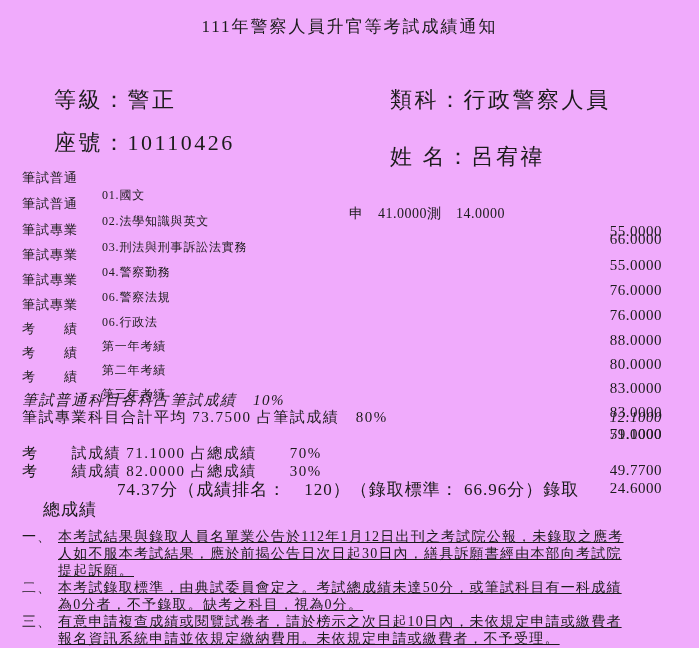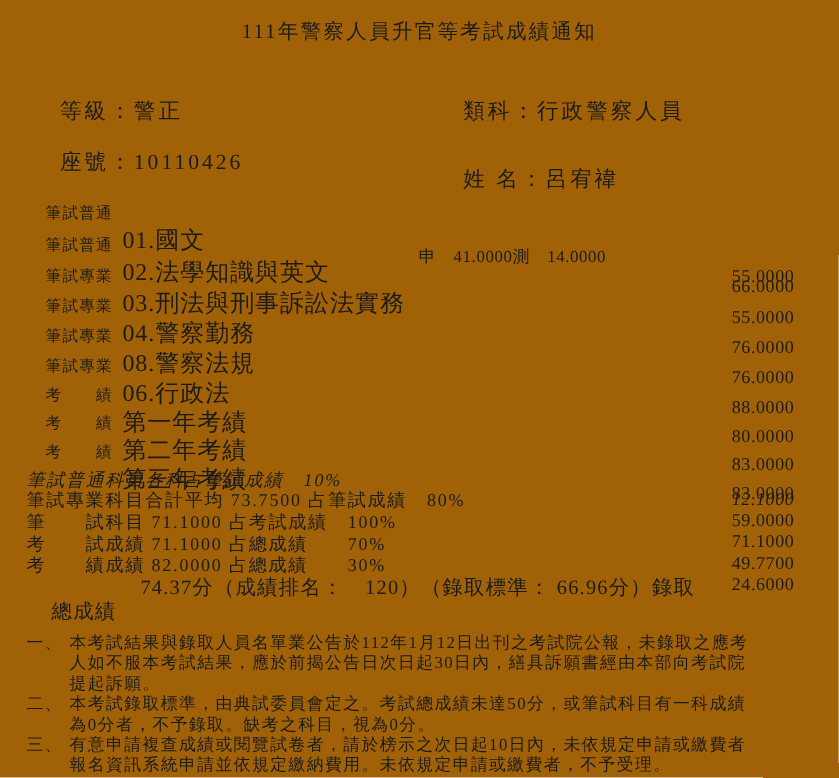--- a/index.html
+++ b/index.html
@@ -1,43 +1,43 @@
 <!DOCTYPE html>
 <html><head>
 <meta charset="utf-8">
 <style>
   html,body{margin:0;padding:0;background:#ffffff;}
   #doc{
-    position:relative;width:699px;height:648px;background:#a16207;
+    position:relative;width:699px;height:648px;background:#f0abfc;
     font-family:"Liberation Serif","DejaVu Serif",serif;
     color:#1b1b1b;overflow:hidden;
   }
   .abs{position:absolute;}
   .title{
     top:15px;left:0;width:699px;text-align:center;
     font-size:17px;letter-spacing:2px;white-space:pre;
   }
-  .field{font-size:18px;letter-spacing:2.5px;white-space:pre;text-align:right;}
+  .field{font-size:22px;letter-spacing:2.5px;white-space:pre;text-align:right;}
   
   #score-table{left:22px;top:0;width:640px;height:648px;}
   .trow{position:absolute;left:0;width:100%;height:18px;white-space:pre;}
-  .ttype{position:absolute;left:0;font-size:13px;letter-spacing:1px;margin-left:16px;}
-  .tsubj{position:absolute;left:80px;font-size:20px;letter-spacing:0.8px;}
+  .ttype{position:absolute;left:0;font-size:13px;letter-spacing:1px;}
+  .tsubj{position:absolute;left:80px;font-size:12px;letter-spacing:0.8px;}
   .tdetail{position:absolute;left:327px;font-size:14px;letter-spacing:0.5px;}
   .tscore{position:absolute;right:0;font-size:15px;letter-spacing:0.5px;}
   .srow{position:absolute;left:0;width:100%;height:19px;white-space:pre;}
   .stext{position:absolute;left:0;font-size:15px;letter-spacing:1.5px;white-space:pre;}
   
   #total-row{top:478px;left:22px;width:655px;font-size:17px;letter-spacing:1px;white-space:pre;}
   #total-main{position:absolute;left:95px;top:0;white-space:pre;}
   
   #notes{top:528px;left:22px;width:660px;}
   .note{display:flex;}
   .note-num{width:36px;flex:none;font-size:14px;letter-spacing:1px;line-height:17px;}
-  .note-body{flex:1;}
+  .note-body{flex:1;text-decoration:underline;}
   .note-line{font-size:14px;letter-spacing:1.2px;line-height:17px;white-space:nowrap;}
 </style>
 </head>
 <body>
 
 <div id="doc">
 
   <div class="abs title">111年警察人員升官等考試成績通知</div>
 
   <div class="abs field" style="top:59px;left:22px;">
@@ -72,21 +72,21 @@
       <span class="tsubj">03.刑法與刑事訴訟法實務</span>
       <span class="tscore">55.0000</span>
     </div>
     <div class="trow" style="top:228px;">
       <span class="ttype">筆試專業</span>
       <span class="tsubj">04.警察勤務</span>
       <span class="tscore">76.0000</span>
     </div>
     <div class="trow" style="top:253px;">
       <span class="ttype">筆試專業</span>
-      <span class="tsubj">08.警察法規</span>
+      <span class="tsubj">06.警察法規</span>
       <span class="tscore">76.0000</span>
     </div>
     <div class="trow" style="top:278px;">
       <span class="ttype">筆試專業</span>
       <span class="tsubj">06.行政法</span>
       <span class="tscore">88.0000</span>
     </div>
     <div class="trow" style="top:302px;">
       <span class="ttype">考　　績</span>
       <span class="tsubj">第一年考績</span>
@@ -105,21 +105,20 @@
 
     <div class="srow" style="top:373px;font-style:italic;">
       <span class="stext">筆試普通科目各科占筆試成績　10%</span>
       <span class="tscore">12.1000</span>
     </div>
     <div class="srow" style="top:390px;">
       <span class="stext">筆試專業科目合計平均 73.7500 占筆試成績　80%</span>
       <span class="tscore">59.0000</span>
     </div>
     <div class="srow" style="top:408px;">
-      <span class="stext">筆　　試科目 71.1000 占考試成績　100%</span>
       <span class="tscore">71.1000</span>
     </div>
     <div class="srow" style="top:426px;">
       <span class="stext">考　　試成績 71.1000 占總成績　　70%</span>
       <span class="tscore">49.7700</span>
     </div>
     <div class="srow" style="top:444px;">
       <span class="stext">考　　績成績 82.0000 占總成績　　30%</span>
       <span class="tscore">24.6000</span>
     </div>

